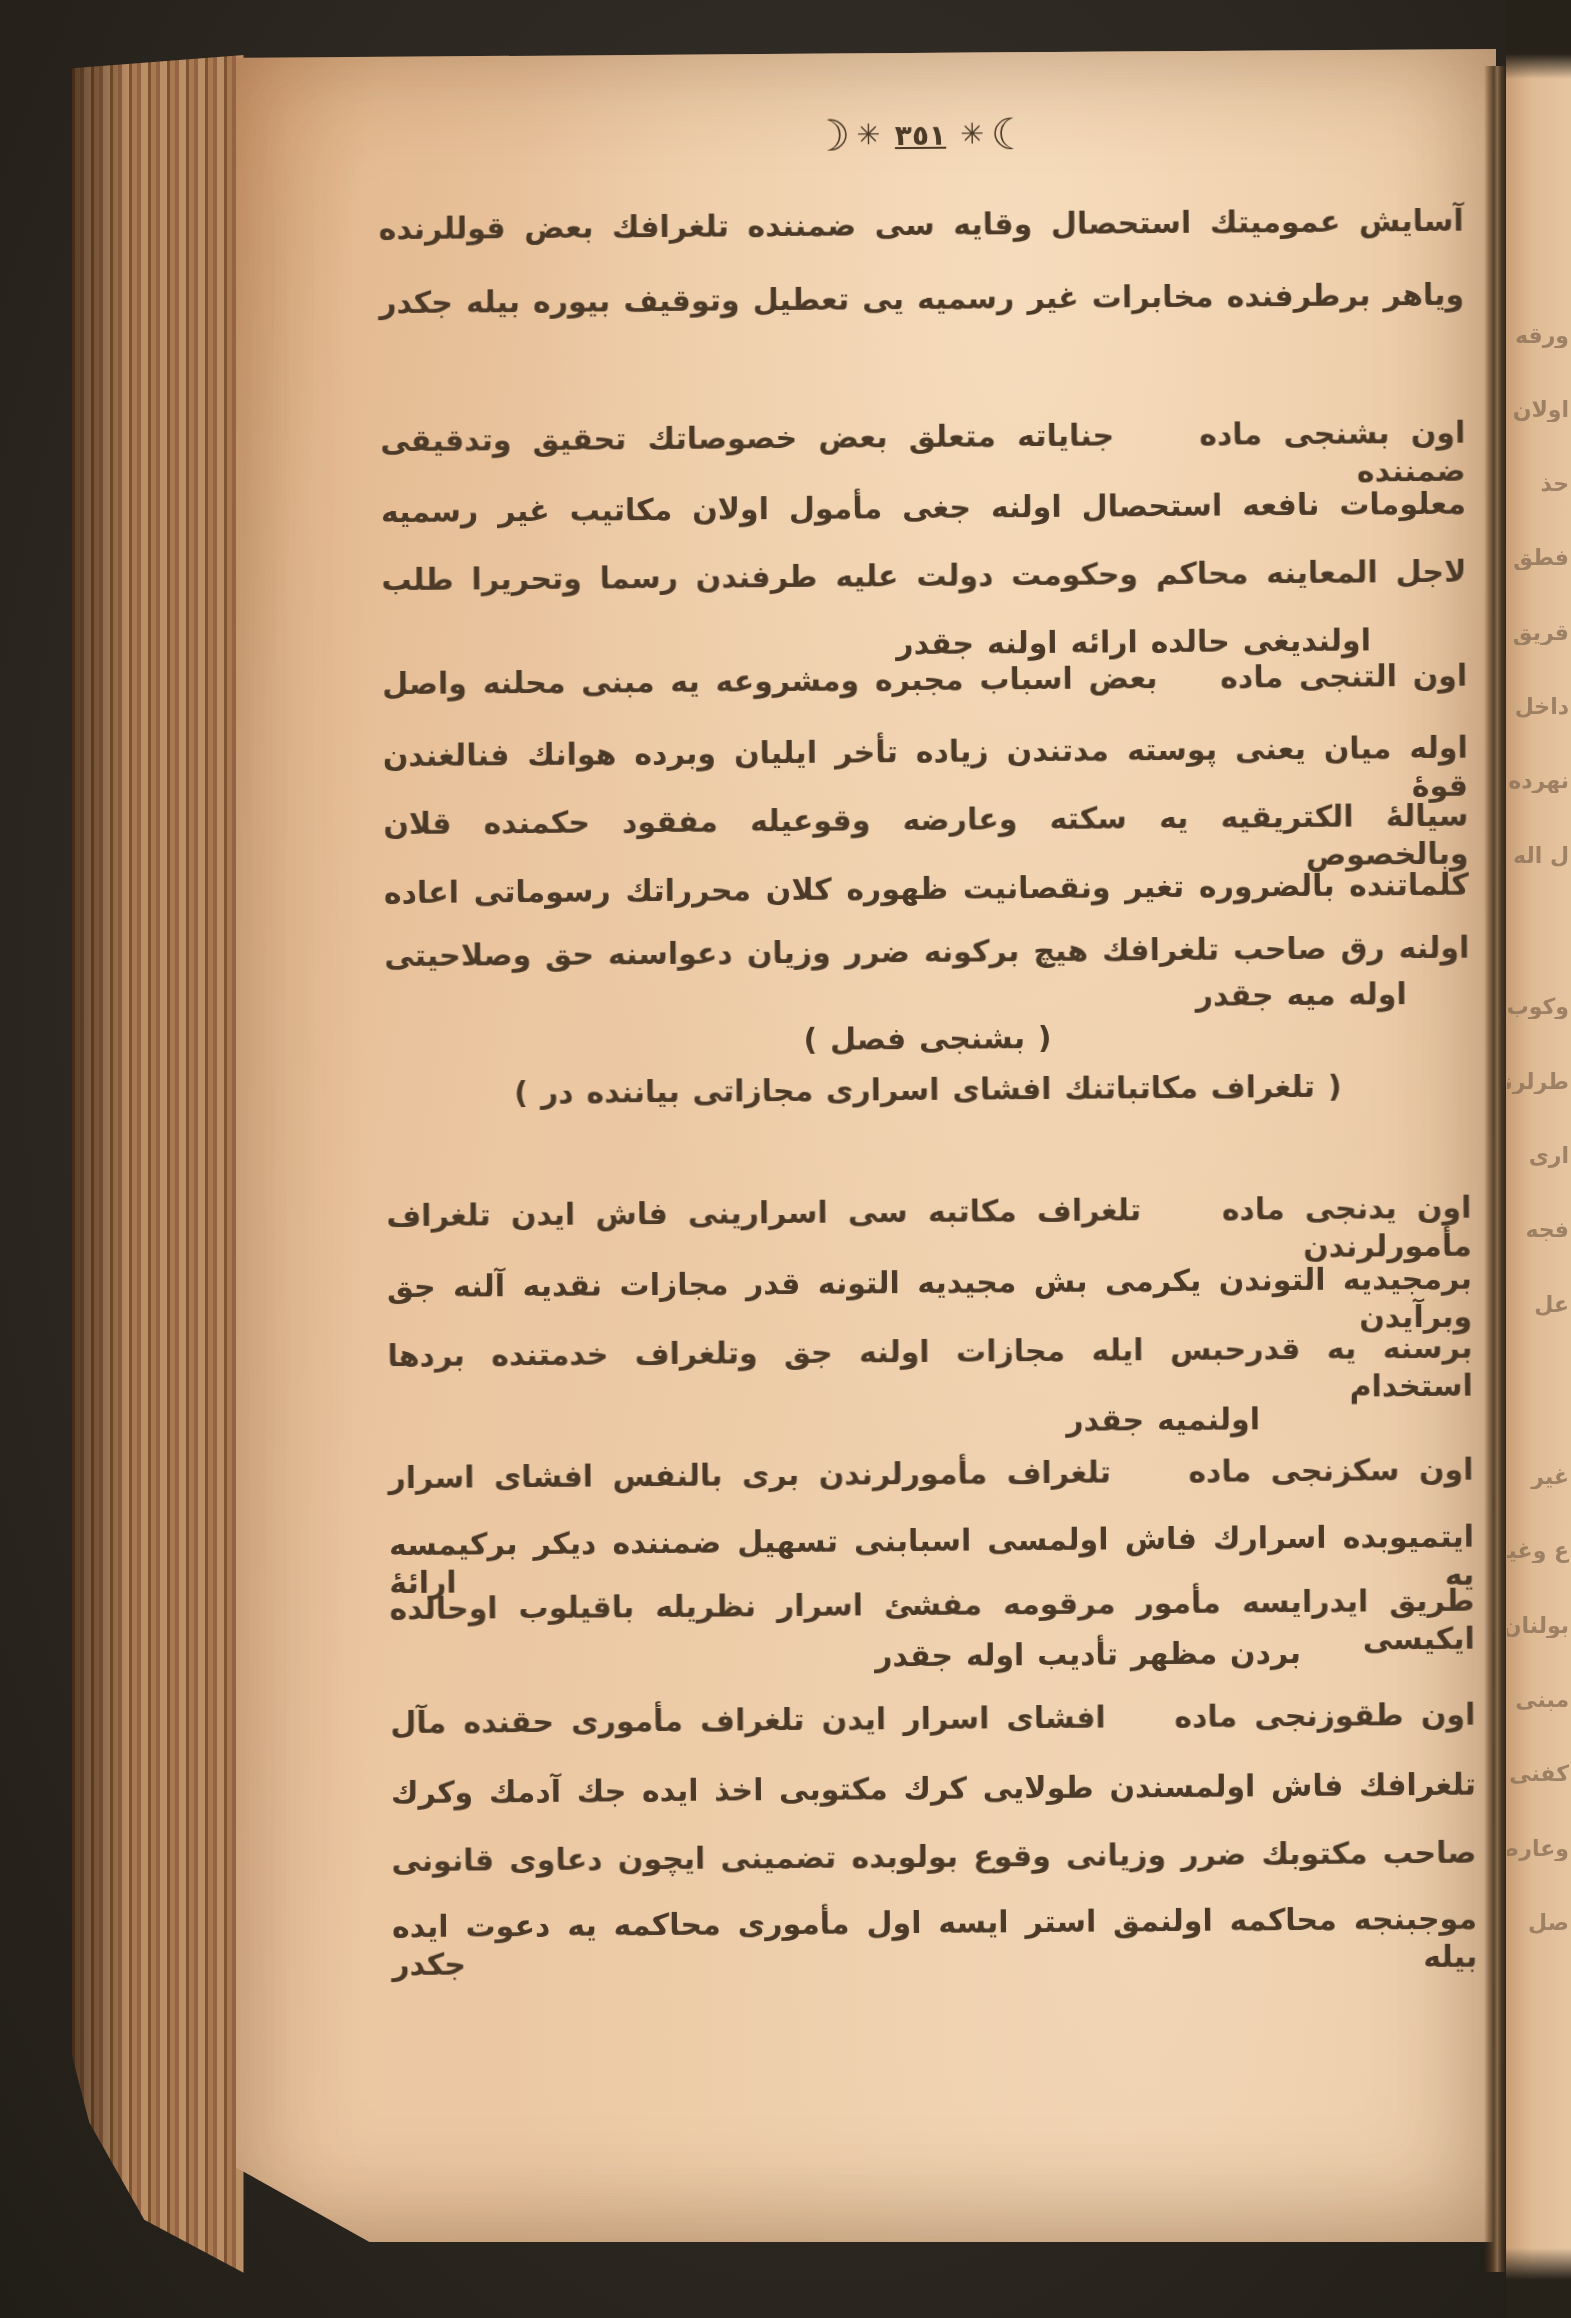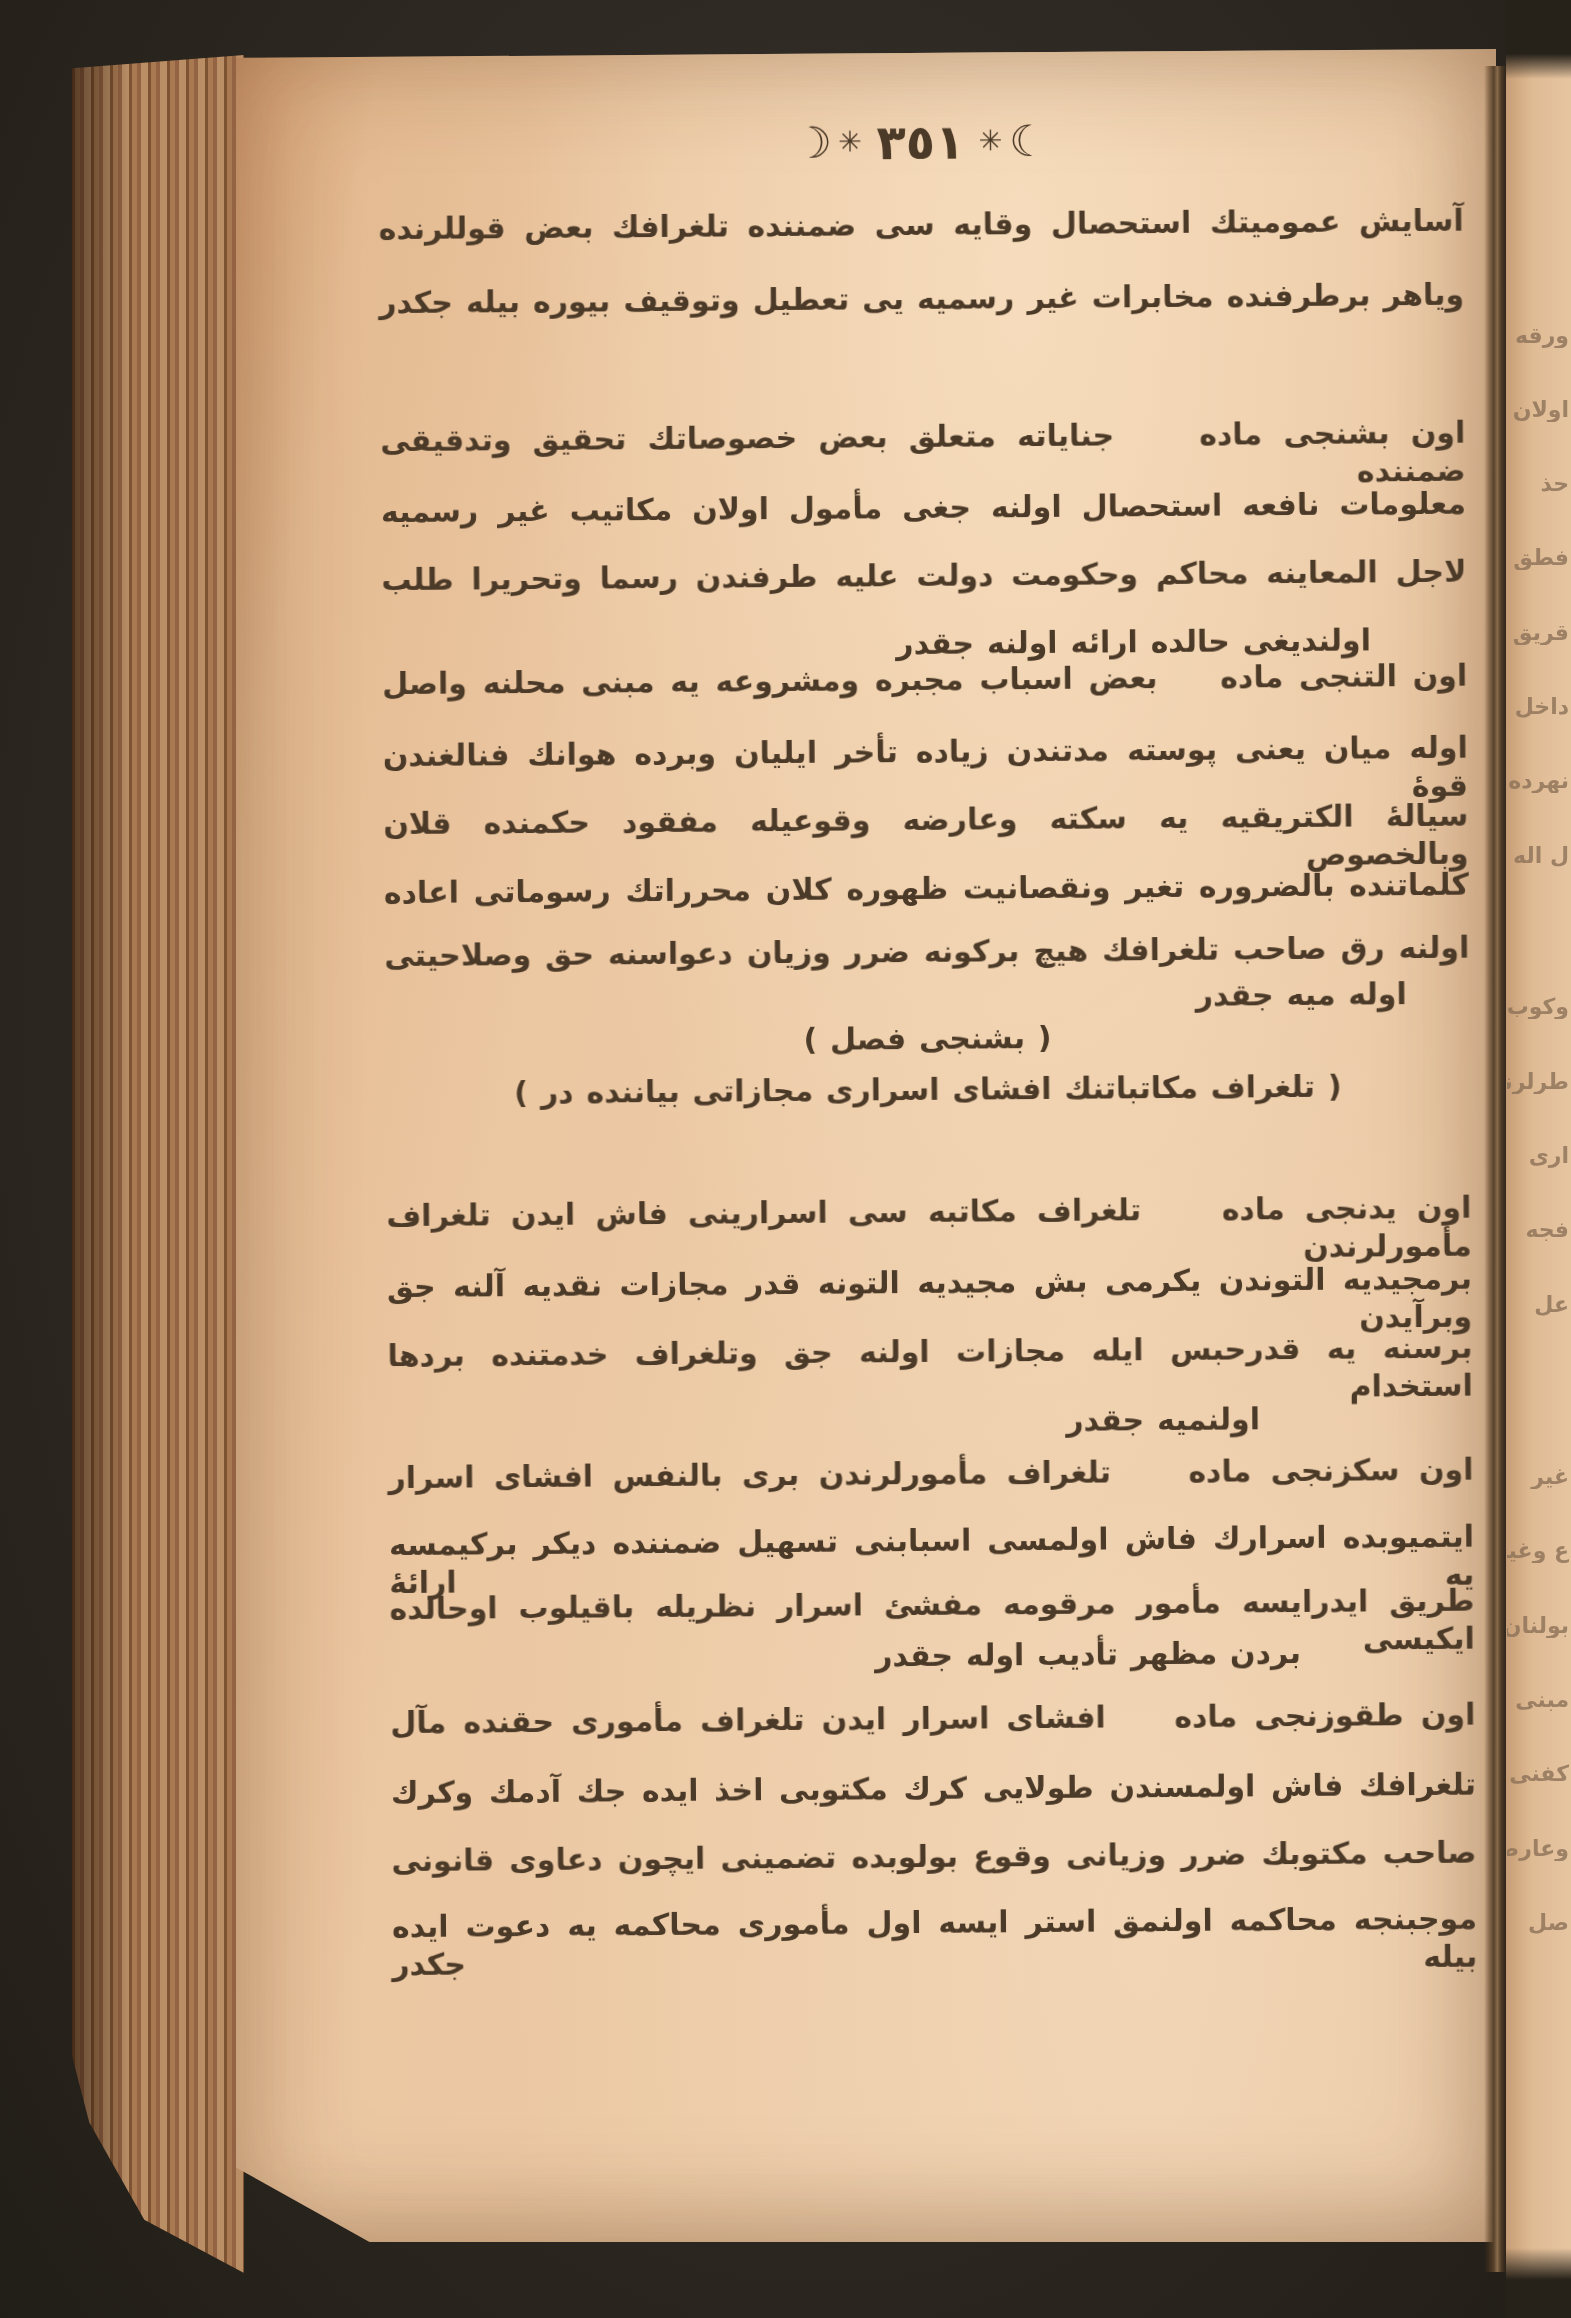--- a/index.html
+++ b/index.html
@@ -52,21 +52,21 @@
     font-weight:bold;font-size:30px;line-height:38px;color:#4c3a28;
     letter-spacing:0.4px;word-spacing:2.4px;filter:blur(0.2px);}
   .ctr{position:absolute;left:387px;right:100px;direction:rtl;text-align:center;white-space:nowrap;
     font-weight:bold;font-size:30px;line-height:38px;color:#4c3a28;
     letter-spacing:0.4px;word-spacing:2.4px;filter:blur(0.2px);}
 
   .pagenum-row{position:absolute;top:115px;left:387px;right:100px;
     display:flex;justify-content:center;align-items:center;gap:11px;color:#4c3a28;filter:blur(0.2px);}
   .crescent{font-size:43px;line-height:1;font-weight:bold;}
   .flower{font-size:28.5px;line-height:1;margin:0 -4.7px;}
-  .num{font-size:48px;font-weight:bold;letter-spacing:6.3px;padding:0 8px;}
+  .num{font-size:28px;font-weight:bold;letter-spacing:6.3px;padding:0 8px;text-decoration:underline;}
 </style>
 </head>
 <body>
 
 <div class="scene">
 
   <div class="paper-stack"></div>
   <div class="face"></div>
   <div class="gutter"></div>
   <div class="sliver"></div>

